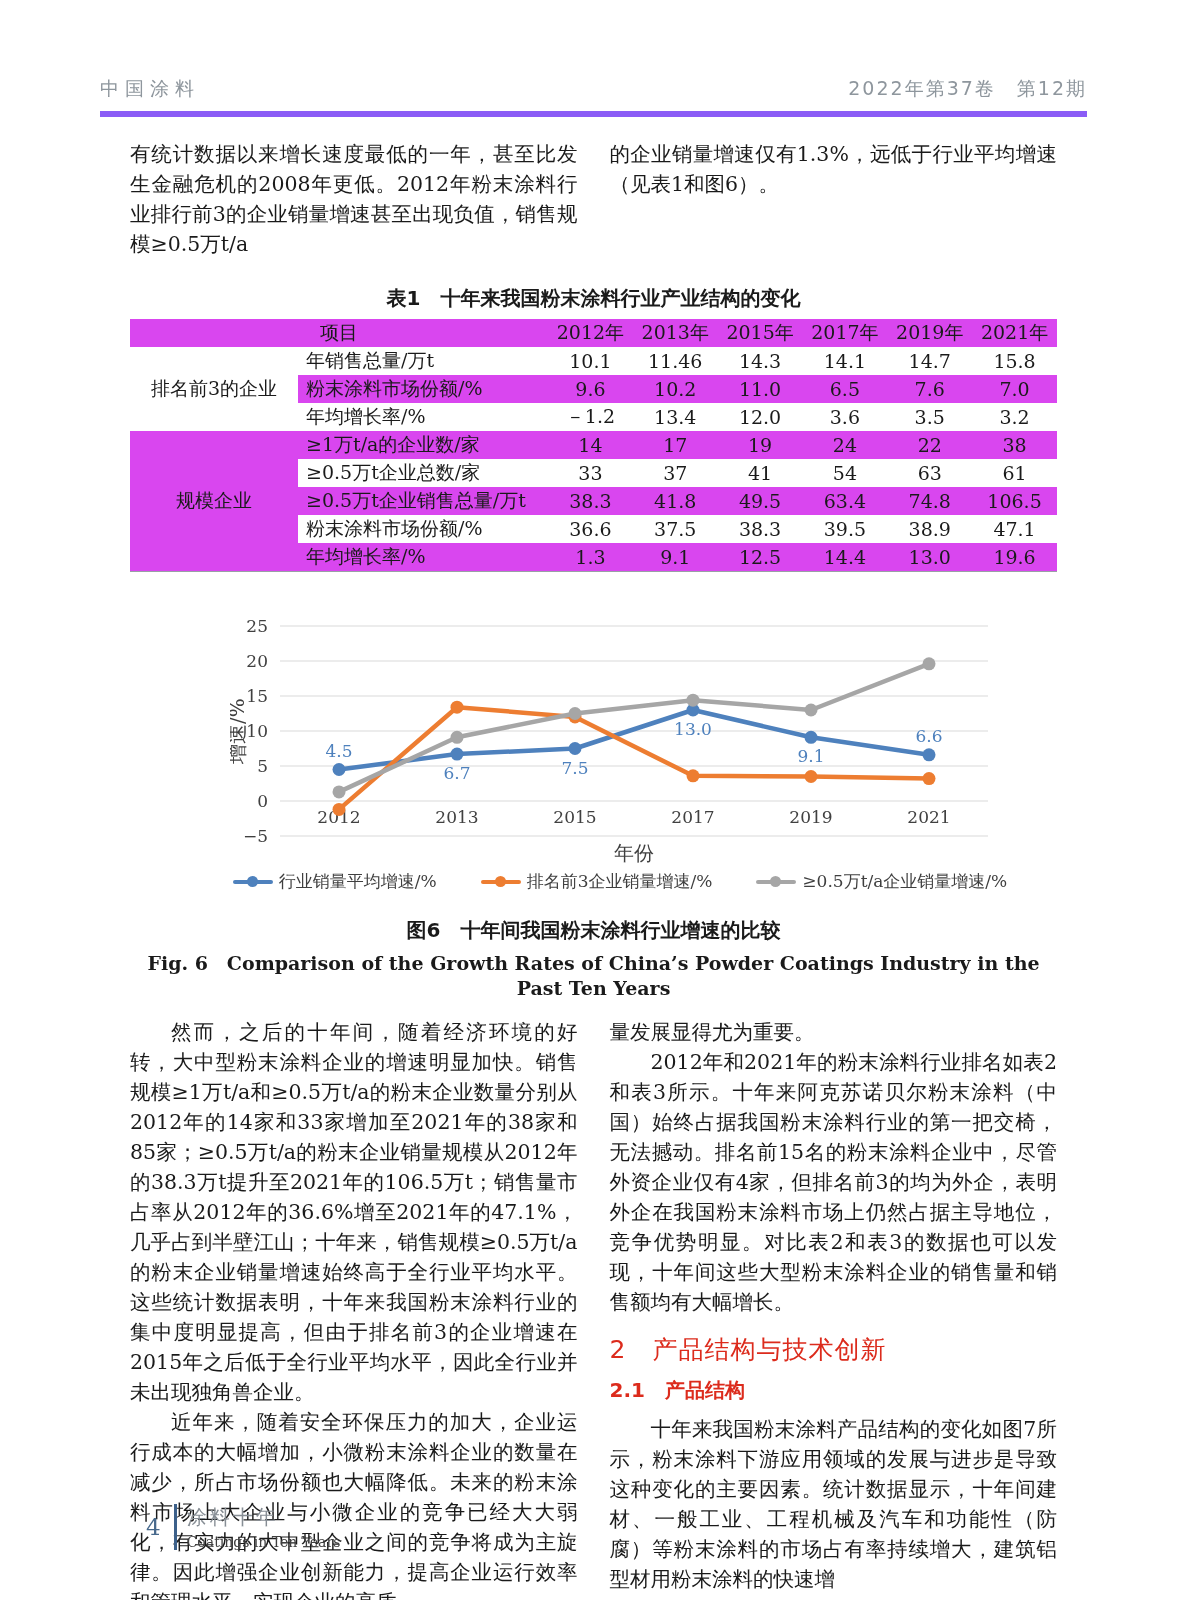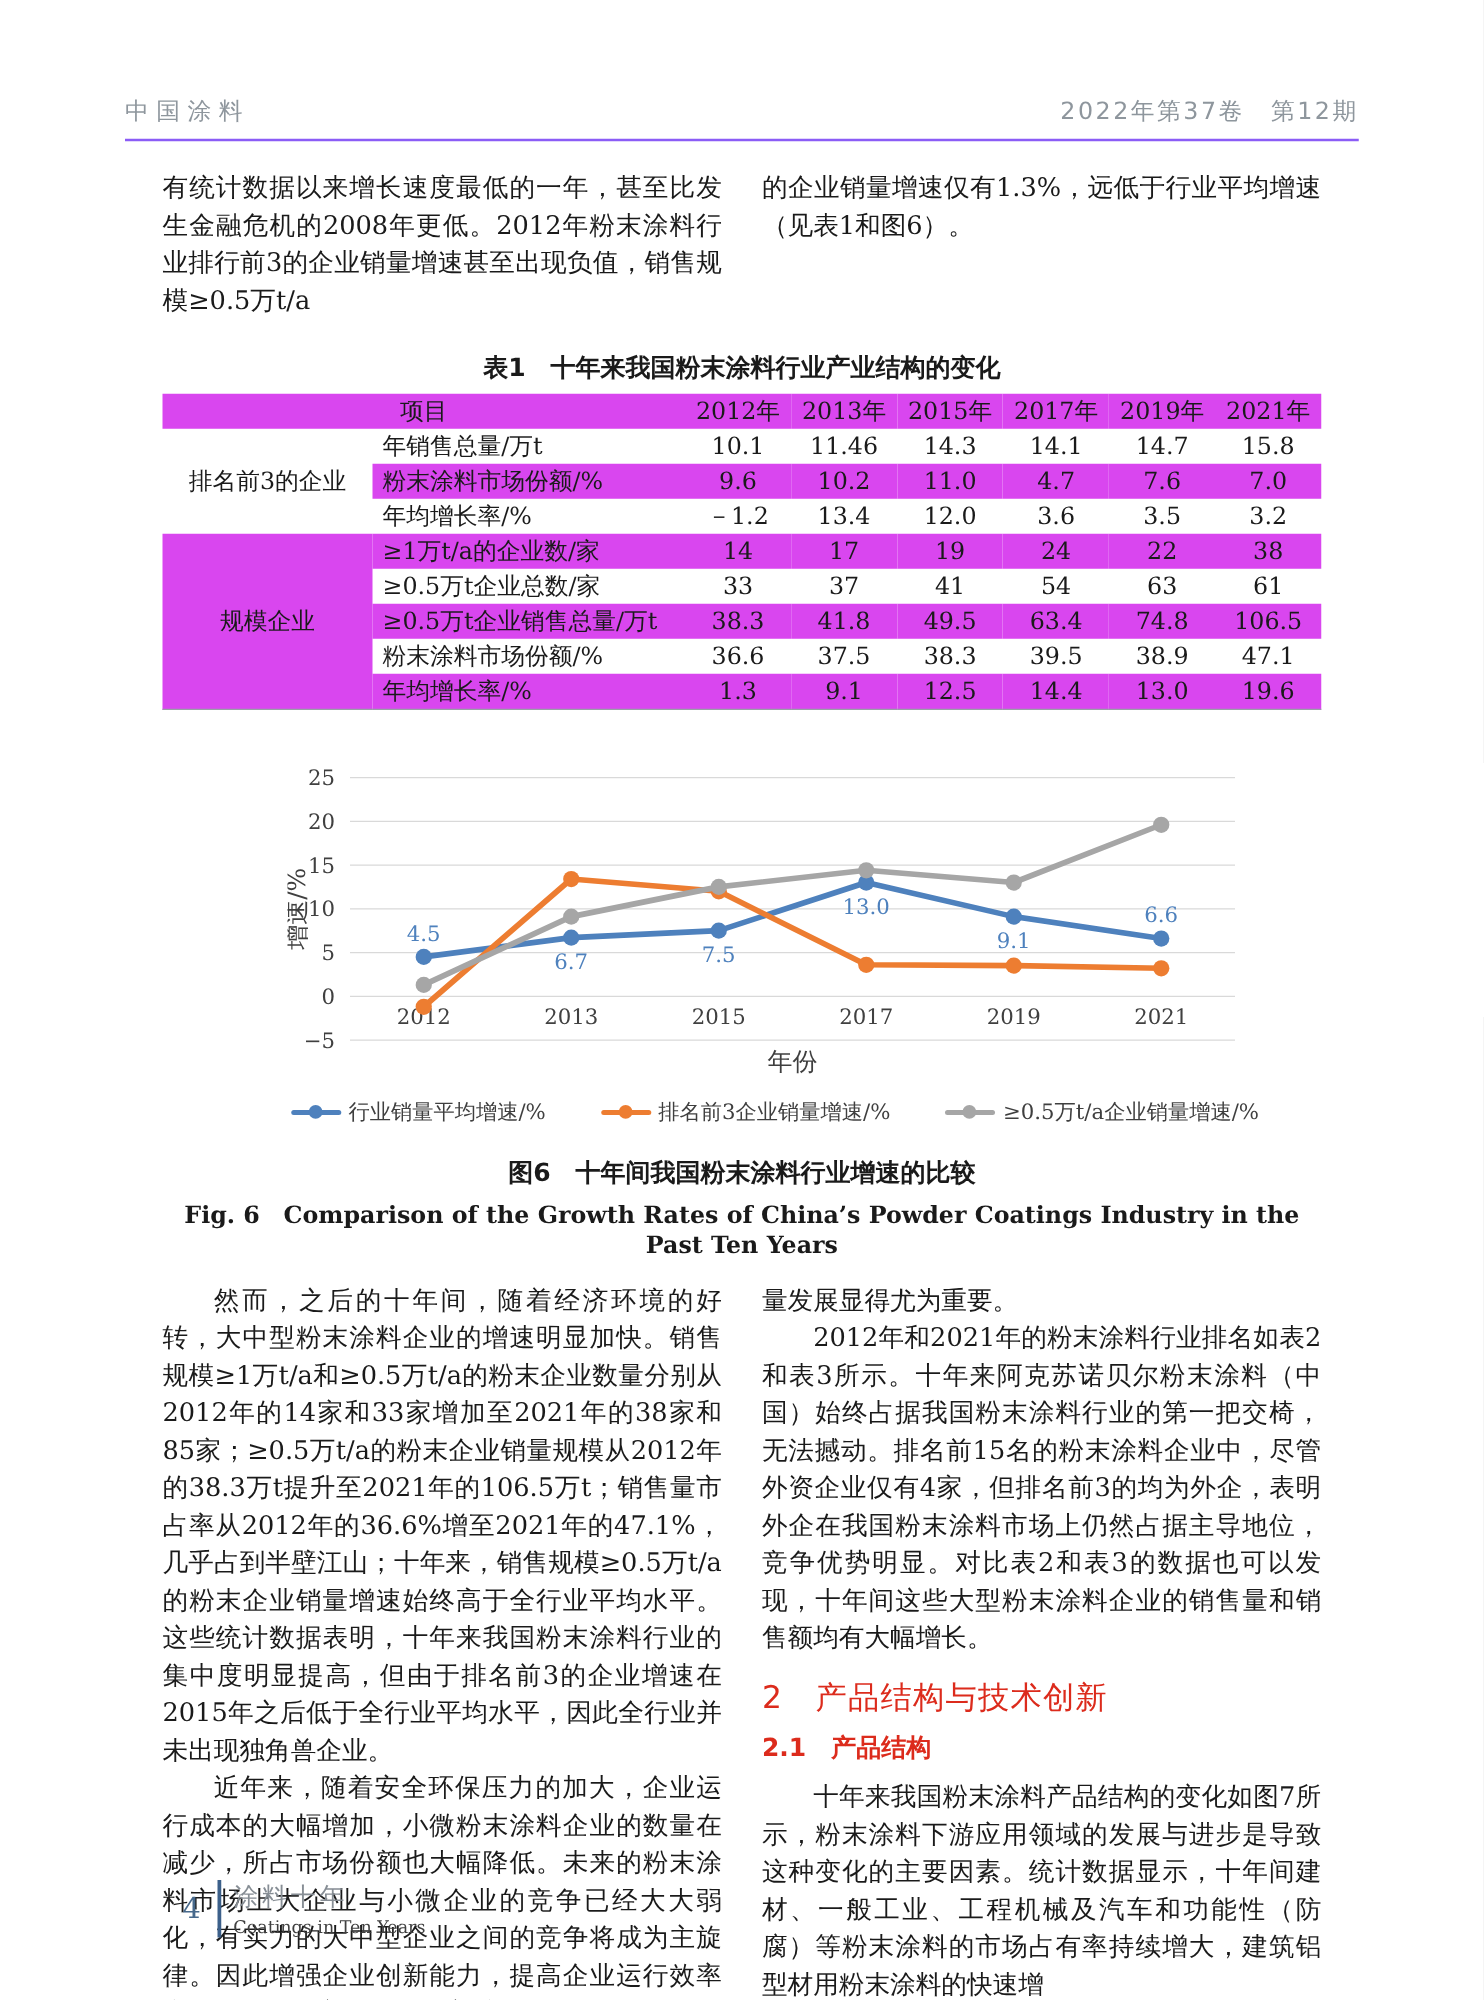--- a/index.html
+++ b/index.html
@@ -2,21 +2,21 @@
 <html><head>
 <meta charset="utf-8">
 <style>
   html,body{margin:0;padding:0;background:#e8e8e8;}
   .page{position:relative;width:1187px;height:1600px;background:#ffffff;margin:0 auto;overflow:hidden;
         font-family:"DejaVu Serif","Liberation Serif",serif;color:#1a1a1a;}
   .content{padding:0 100px;}
 
   
   .page-header{display:flex;justify-content:space-between;align-items:flex-end;
-    padding-top:76px;padding-bottom:9px;border-bottom:2px solid #8b5cf6;
+    padding-top:76px;padding-bottom:9px;border-bottom:6px solid #8b5cf6;
     font-family:"DejaVu Sans","Liberation Sans",sans-serif;font-size:19px;color:#8e969d;}
   .journal-name{letter-spacing:6px;}
   .issue-info{letter-spacing:2px;}
 
   .inner{margin:0 30px;}
 
   
   .intro{display:flex;gap:32px;margin-top:22px;}
   .intro .col{flex:1;}
   .para{font-size:20.5px;line-height:30px;text-align:justify;margin:0;}
@@ -32,21 +32,21 @@
   table.data-table td.item{text-align:left;padding-left:8px;}
   .pink{background:#d946ef;}
 
   
   .chart-wrap{margin-top:32px;}
   svg.chart{display:block;margin-left:100px;}
   .tick{font:17px "DejaVu Serif","Liberation Serif",serif;fill:#404040;}
   .dlabel{font:17px "DejaVu Serif","Liberation Serif",serif;}
   .axis-title{font:20px "DejaVu Serif","Liberation Serif",serif;fill:#3f3f3f;}
   .legend{margin-left:100px;width:780px;display:flex;justify-content:center;gap:44px;margin-top:4px;}
-  .legend-item{display:flex;align-items:center;gap:6px;font-size:17px;color:#3f3f3f;margin-top:12px;}
+  .legend-item{display:flex;align-items:center;gap:6px;font-size:17px;color:#3f3f3f;}
   .legend-marker{position:relative;display:inline-block;width:40px;height:4px;border-radius:2px;}
   .legend-dot{position:absolute;left:14px;top:-3.5px;width:11px;height:11px;border-radius:50%;}
 
   
   .fig-caption-zh{text-align:center;font-family:"DejaVu Sans","Liberation Sans",sans-serif;
     font-weight:bold;font-size:20px;margin:24px 0 7px 0;}
   .fig-caption-en{text-align:center;font-weight:bold;font-size:19px;margin:0;}
 
   
   .body-cols{display:flex;gap:32px;margin-top:18px;}
@@ -118,21 +118,21 @@
                 <td class="val">14.3</td>
                 <td class="val">14.1</td>
                 <td class="val">14.7</td>
                 <td class="val">15.8</td>
               </tr>
               <tr>
                 <td class="item pink">粉末涂料市场份额/%</td>
                 <td class="val pink">9.6</td>
                 <td class="val pink">10.2</td>
                 <td class="val pink">11.0</td>
-                <td class="val pink">4.7</td>
+                <td class="val pink">6.5</td>
                 <td class="val pink">7.6</td>
                 <td class="val pink">7.0</td>
               </tr>
               <tr>
                 <td class="item">年均增长率/%</td>
                 <td class="val">－1.2</td>
                 <td class="val">13.4</td>
                 <td class="val">12.0</td>
                 <td class="val">3.6</td>
                 <td class="val">3.5</td>

